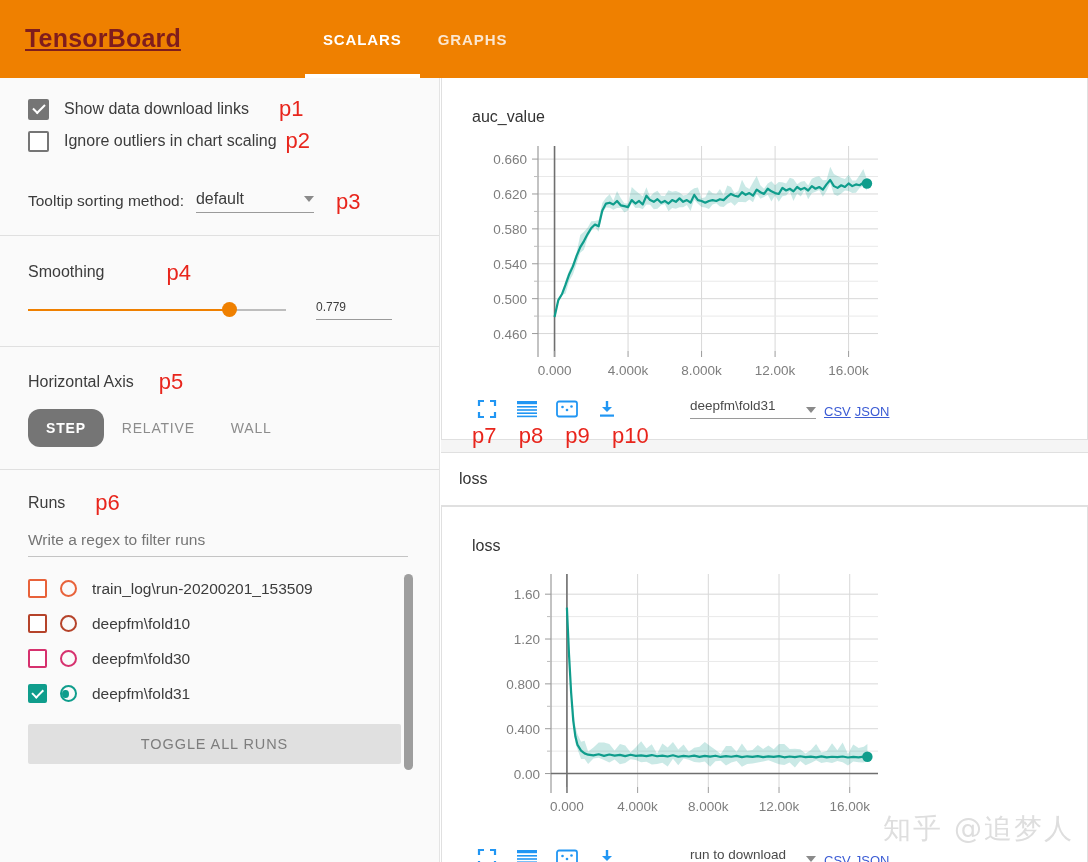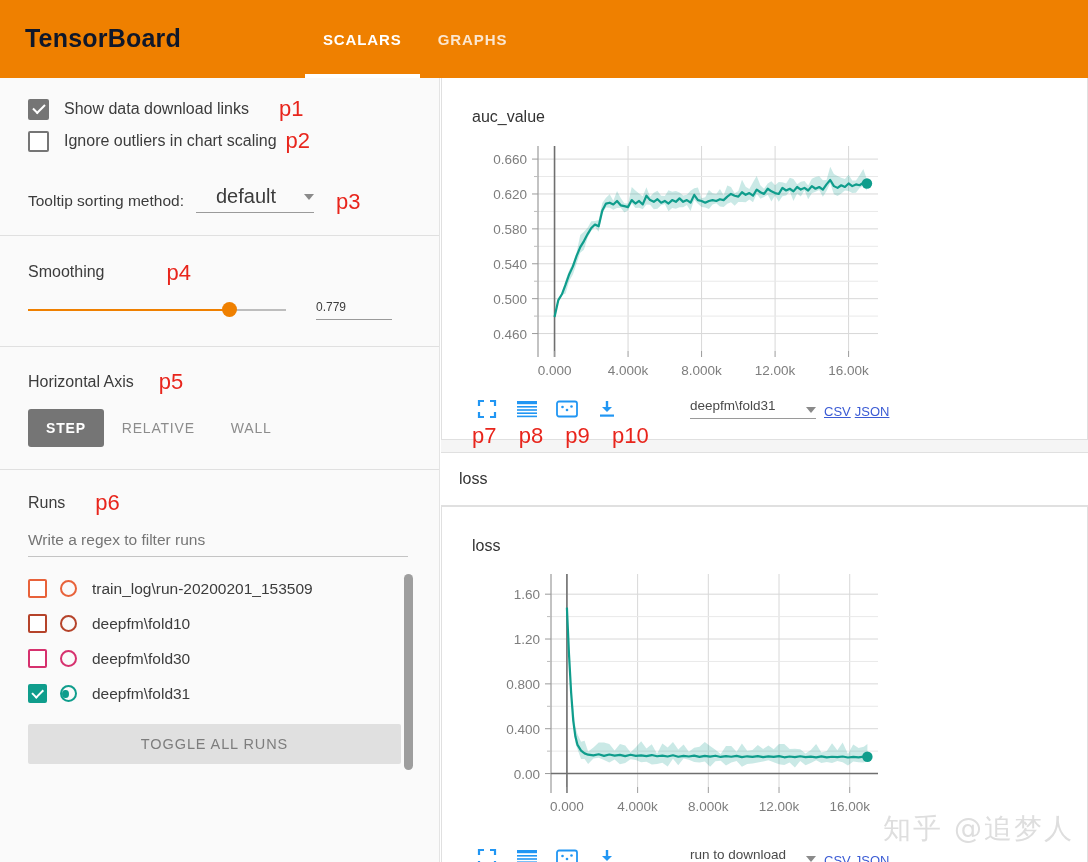--- a/index.html
+++ b/index.html
@@ -11,23 +11,23 @@
   }
 
   
   .topbar {
     position: absolute; left: 0; top: 0;
     width: 1088px; height: 78px;
     background: #ef8000;
     display: flex; align-items: flex-start;
   }
   .brand {
-    color: #0f172a; font-size: 25px; font-weight: bold;
+    color: #7f1d1d; font-size: 25px; font-weight: bold;
     letter-spacing: .2px;
-    margin-left: 25px; margin-top: 24px;
+    margin-left: 25px; margin-top: 24px; text-decoration: underline;
   }
   .tabs { display: flex; margin-left: 124px; height: 78px; }
   .tab {
     color: #fbe6cf; font-size: 15px; font-weight: bold;
     letter-spacing: .9px;
     padding: 0 18px; height: 78px;
     display: flex; align-items: center;
     position: relative; cursor: pointer;
   }
   .tab.active { color: #ffffff; }
@@ -74,21 +74,21 @@
   }
 
   .tooltip-row { display: flex; align-items: flex-end; height: 34px; margin-top: 22px; }
   .tooltip-lab { font-size: 15.5px; color: #3c3c3c; margin-bottom: 3px; }
   .select-box {
     margin-left: 12px; width: 118px;
     border-bottom: 1px solid #9a9a9a;
     display: flex; align-items: center; justify-content: space-between;
     padding-bottom: 4px; cursor: pointer;
   }
-  .select-val { font-size: 20px; color: #3c3c3c; margin-left: 20px; }
+  .select-val { font-size: 16px; color: #3c3c3c; }
   .caret {
     width: 0; height: 0;
     border-left: 5.5px solid transparent; border-right: 5.5px solid transparent;
     border-top: 6px solid #8a8a8a;
   }
 
   .sb-title { font-size: 16px; color: #3c3c3c; }
 
   .smooth-head { display: flex; align-items: center; margin-top: 22px; }
   .smooth-p { margin-left: 62px; margin-top: 2px; }
@@ -108,21 +108,21 @@
     border-bottom: 1px solid #9a9a9a;
     font-size: 12px; color: #3c3c3c;
     text-align: left; padding-bottom: 5px;
   }
 
   .haxis-head { display: flex; align-items: center; margin-top: 22px; }
   .haxis-p { margin-left: 25px; }
   .seg-row { display: flex; align-items: center; margin-top: 14px; }
   .seg {
     font-size: 14px; letter-spacing: .8px; color: #8c8c8c;
-    padding: 11px 18px; border-radius: 3px; cursor: pointer;
+    padding: 11px 18px; border-radius: 12px; cursor: pointer;
     font-weight: normal;
   }
   .seg.active { background: #757575; color: #fff; font-weight: bold; }
 
   .runs-head { display: flex; align-items: center; margin-top: 20px; }
   .runs-p { margin-left: 30px; }
   .regex-input {
     margin-top: 15px; width: 380px;
     border: none; border-bottom: 1px solid #c4c4c4;
     font-size: 15.5px; color: #9a9a9a;

